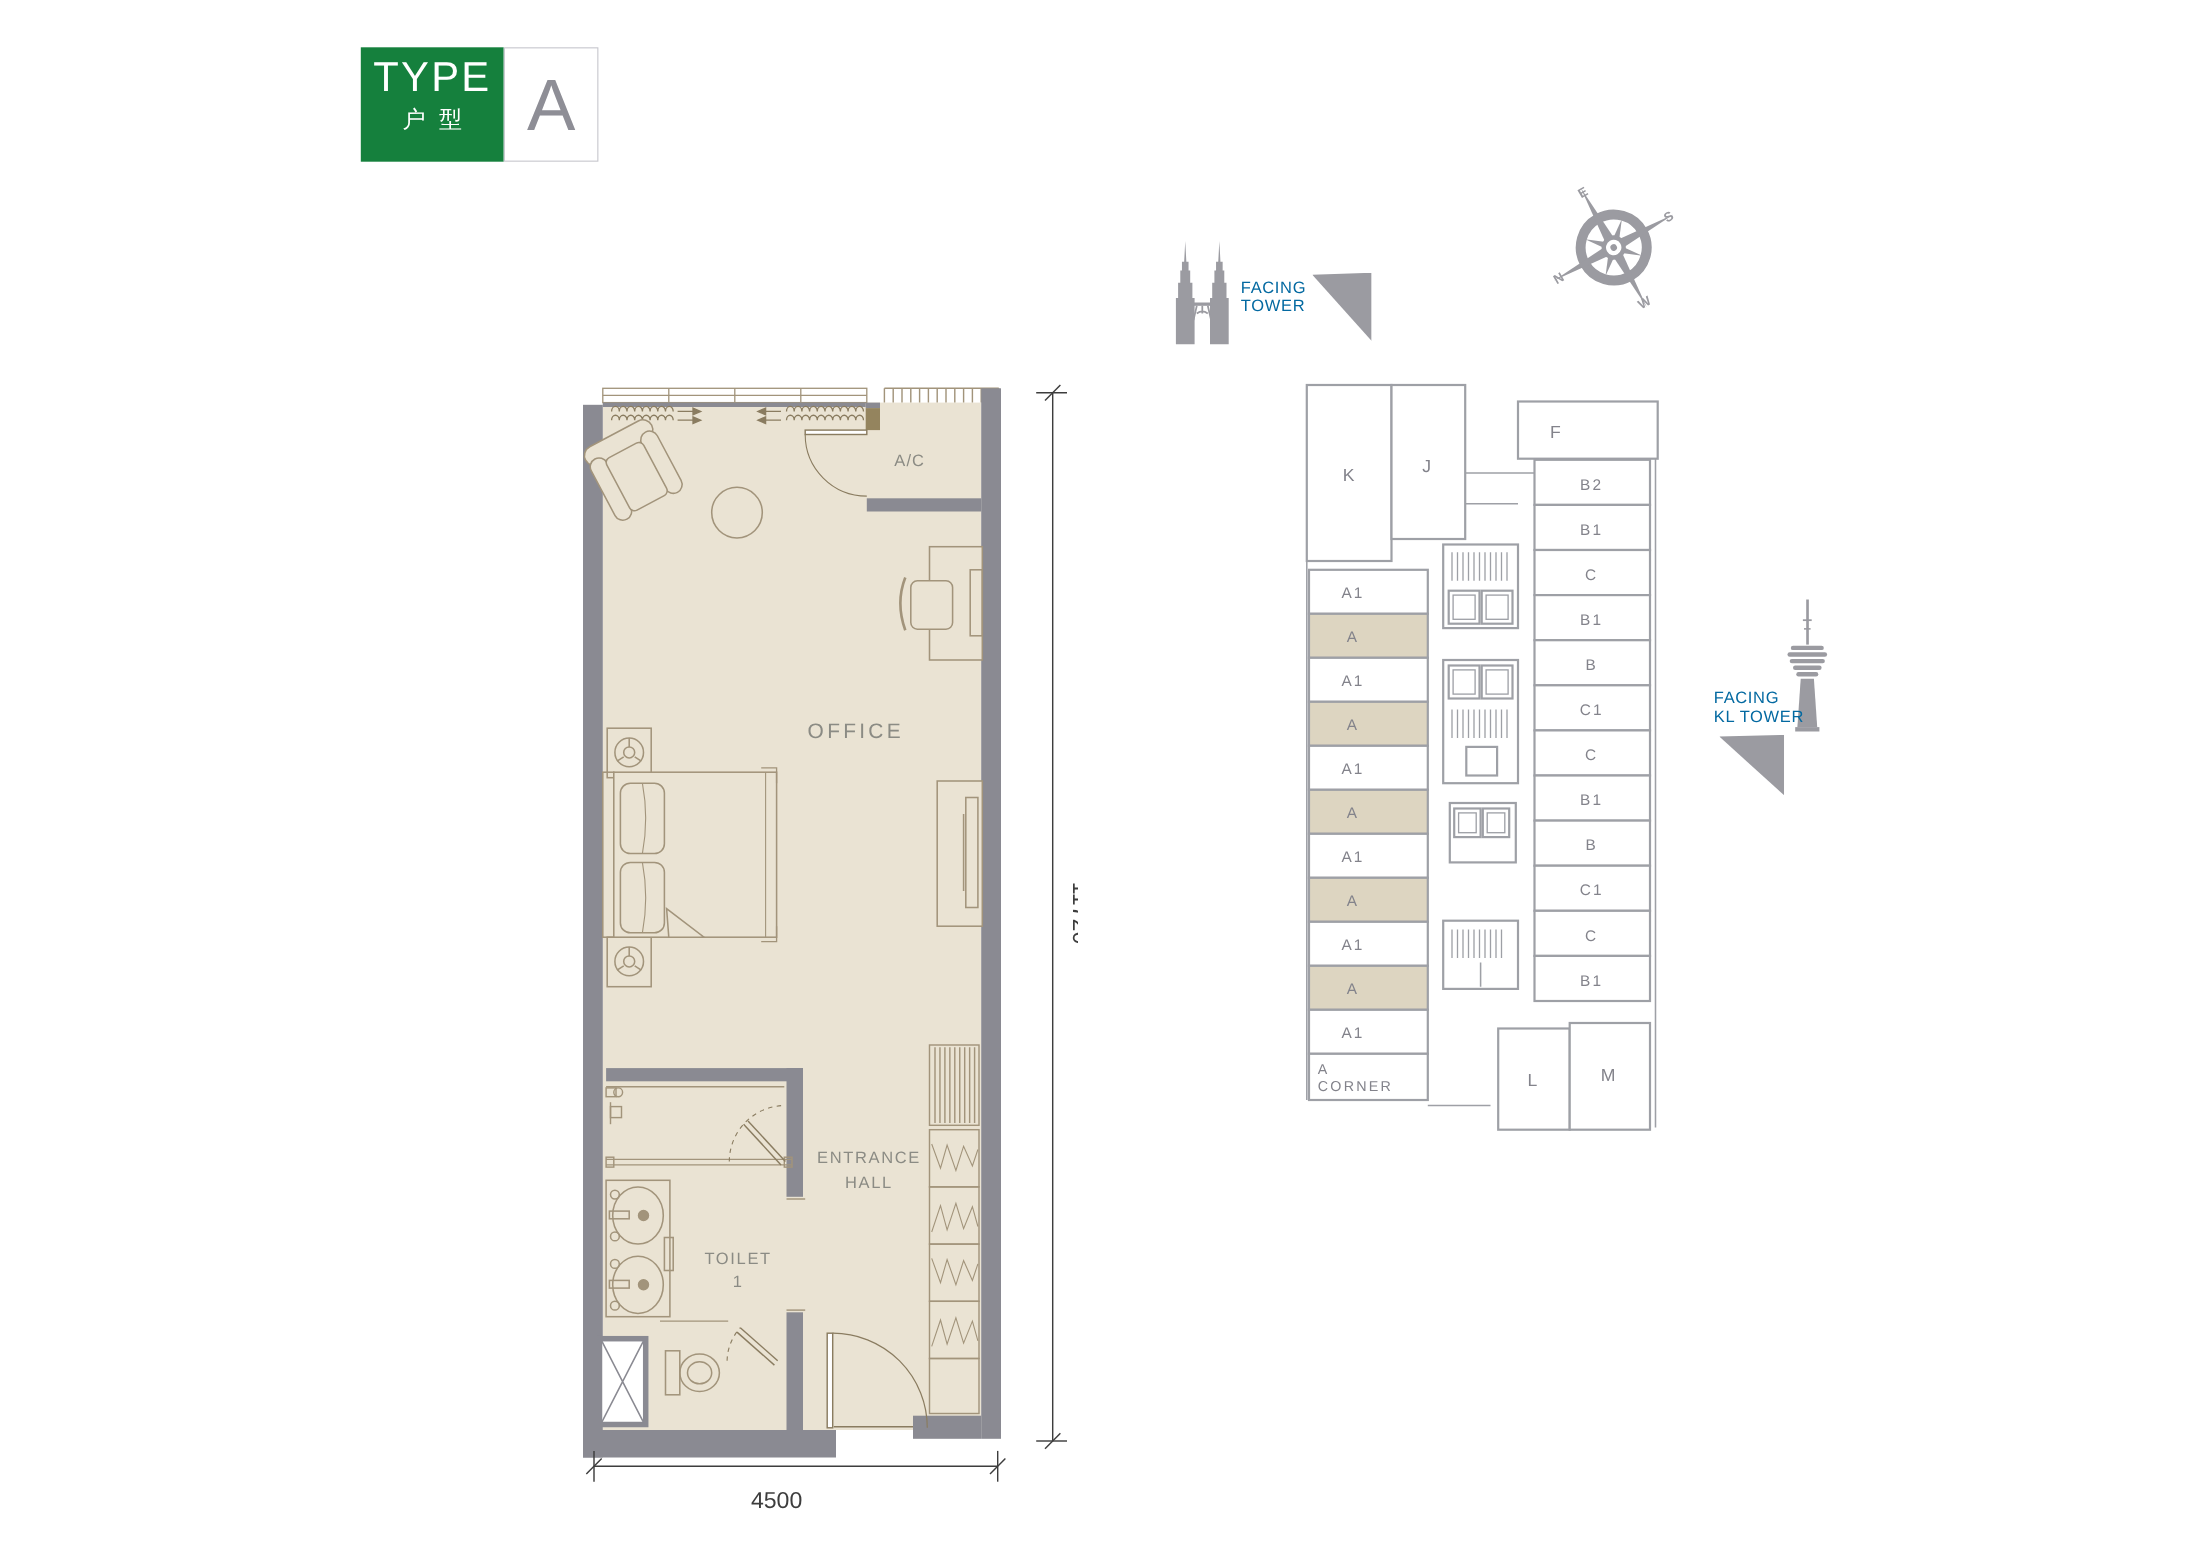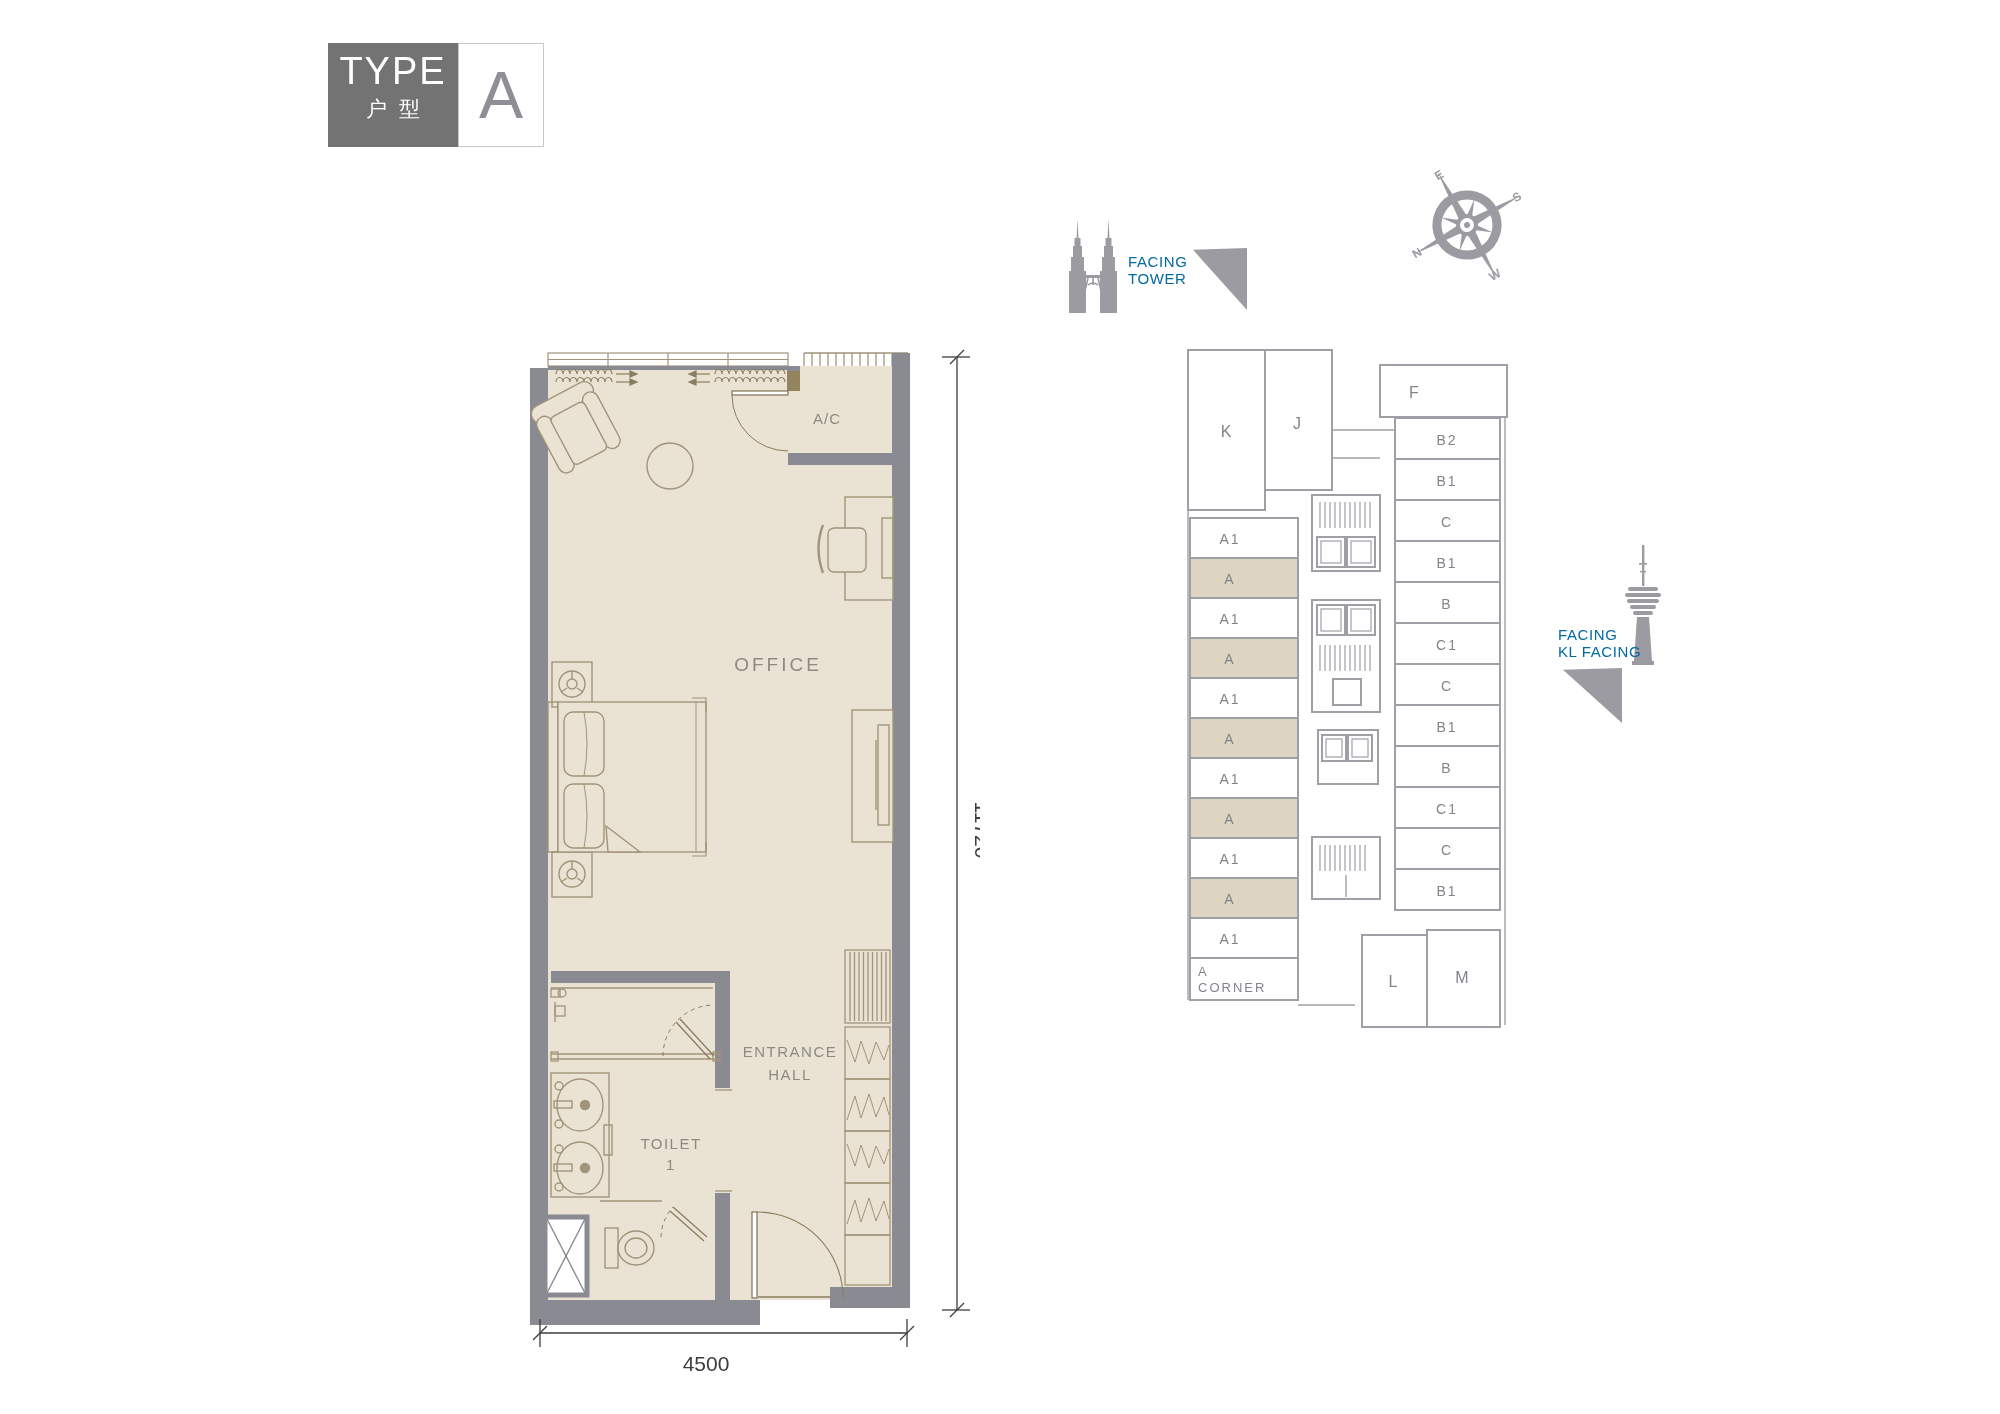--- a/index.html
+++ b/index.html
@@ -1,21 +1,21 @@
 <!DOCTYPE html>
 <html><head>
 <meta charset="utf-8">
 <style>
   html,body{margin:0;padding:0;background:#fff;}
   body{width:2000px;height:1414px;font-family:"Liberation Sans",sans-serif;}
   #canvas{position:relative;width:2000px;height:1414px;background:#fff;overflow:hidden;}
   .abs{position:absolute;}
   svg{font-family:"Liberation Sans",sans-serif;display:block;}
   
-  .type-box{left:328px;top:43px;width:130px;height:104px;background:#737373;color:#fff;text-align:center;box-sizing:border-box;padding-top:7px;}
+  .type-box{left:328px;top:43px;width:130px;height:104px;background:#15803d;color:#fff;text-align:center;box-sizing:border-box;padding-top:7px;}
   .type-en{font-size:38px;letter-spacing:2px;line-height:42px;font-weight:400;}
   .type-zh{font-size:21px;letter-spacing:12px;line-height:34px;text-indent:12px;}
   .unit-box{left:458px;top:43px;width:86px;height:104px;background:#fff;border:1px solid #c6c6cc;box-sizing:border-box;display:flex;align-items:center;justify-content:center;font-size:66px;color:#8e8e96;}
   .area-block{left:578px;top:50px;color:#9b9ba3;}
   .area-line{font-size:27px;letter-spacing:0.5px;white-space:nowrap;}
   .area-unit{font-size:24px;color:#a5a5ad;}
   .area-divider{width:198px;height:3px;background:#8e8e96;margin:7px 0 6px 0;}
   
   .facing-text{font-size:15px;color:#0369a1;letter-spacing:0.6px;line-height:17px;}
   .tri{background:#9b9ba1;clip-path:polygon(0 3%,100% 0,100% 100%);}
@@ -387,17 +387,17 @@
       <rect x="17" y="50" width="36" height="4" rx="2"></rect>
       <rect x="19" y="56" width="32" height="4" rx="2"></rect>
       <rect x="22" y="62" width="26" height="4" rx="2"></rect>
       <rect x="25" y="68" width="20" height="4" rx="2"></rect>
       <polygon points="29,74 41,74 44,118 26,118"></polygon>
       <rect x="24" y="118" width="22" height="4"></rect>
     </g>
   </svg>
   <div class="abs facing-text" style="left:1558px;top:626px;">
     <div>FACING</div>
-    <div>KL FACING</div>
+    <div>KL TOWER</div>
   </div>
   <div class="abs tri" style="left:1563px;top:668px;width:59px;height:55px;"></div>
 
 </div>
 
 </body></html>

